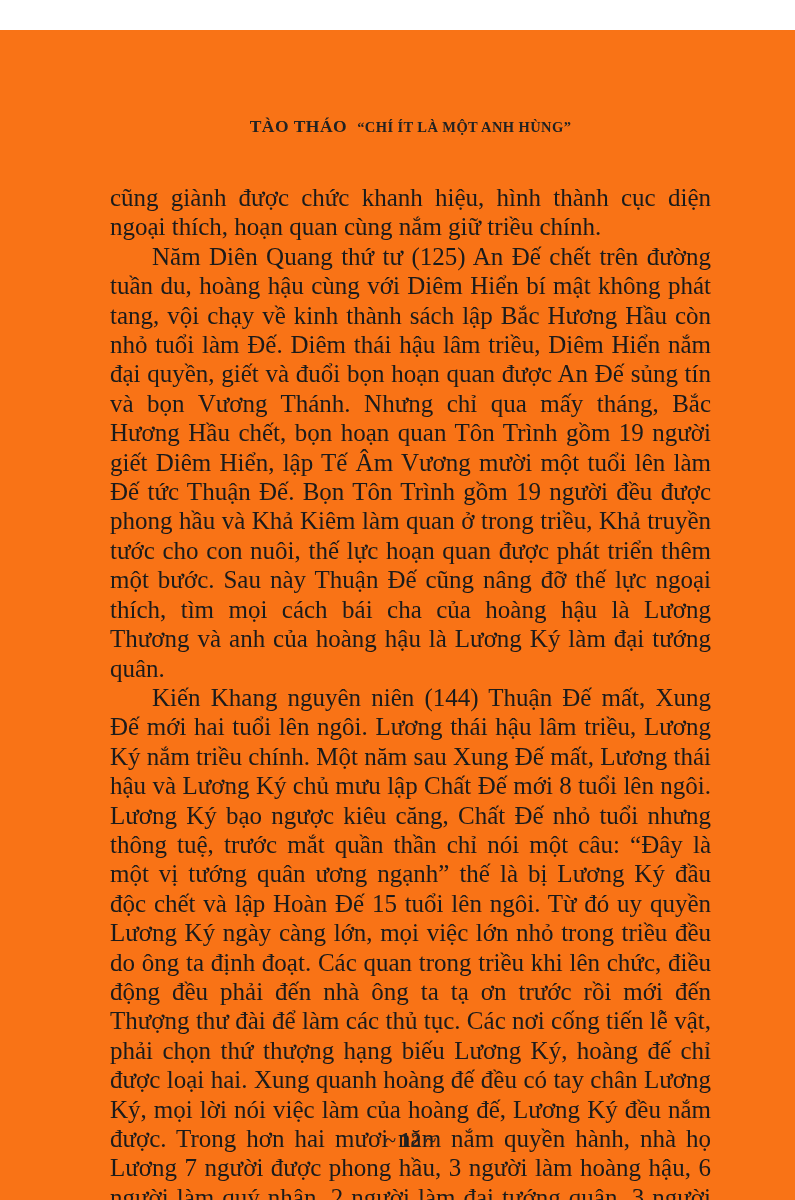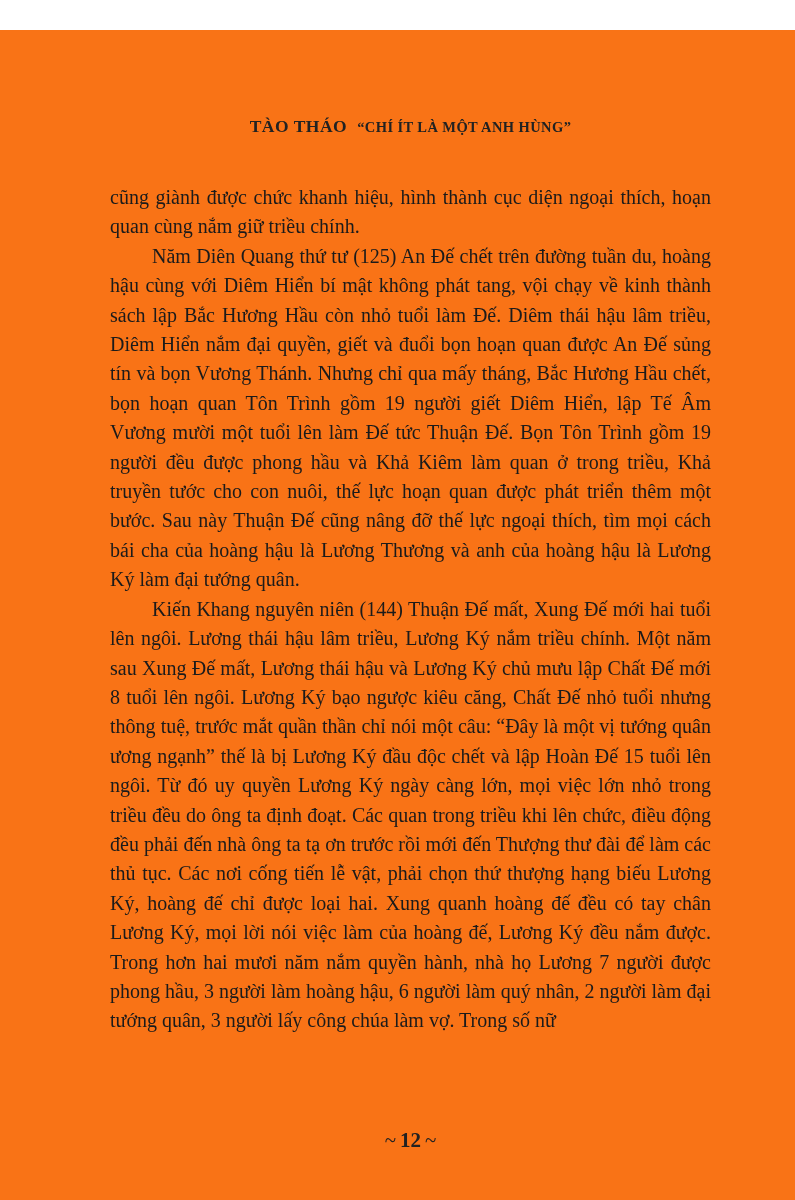--- a/index.html
+++ b/index.html
@@ -38,21 +38,21 @@
     font-size: 14.5px;
     font-weight: bold;
     letter-spacing: 0.4px;
     margin-left: 6px;
   }
   .page-body {
     width: 601px;
   }
   .page-body p {
     margin: 0;
-    font-size: 20px;
+    font-size: 25px;
     line-height: 29.4px;
     text-align: justify;
     text-indent: 42px;
     color: #1b1b1b;
   }
   .page-body p.no-indent {
     text-indent: 0;
   }
   .page-footer {
     position: absolute;

